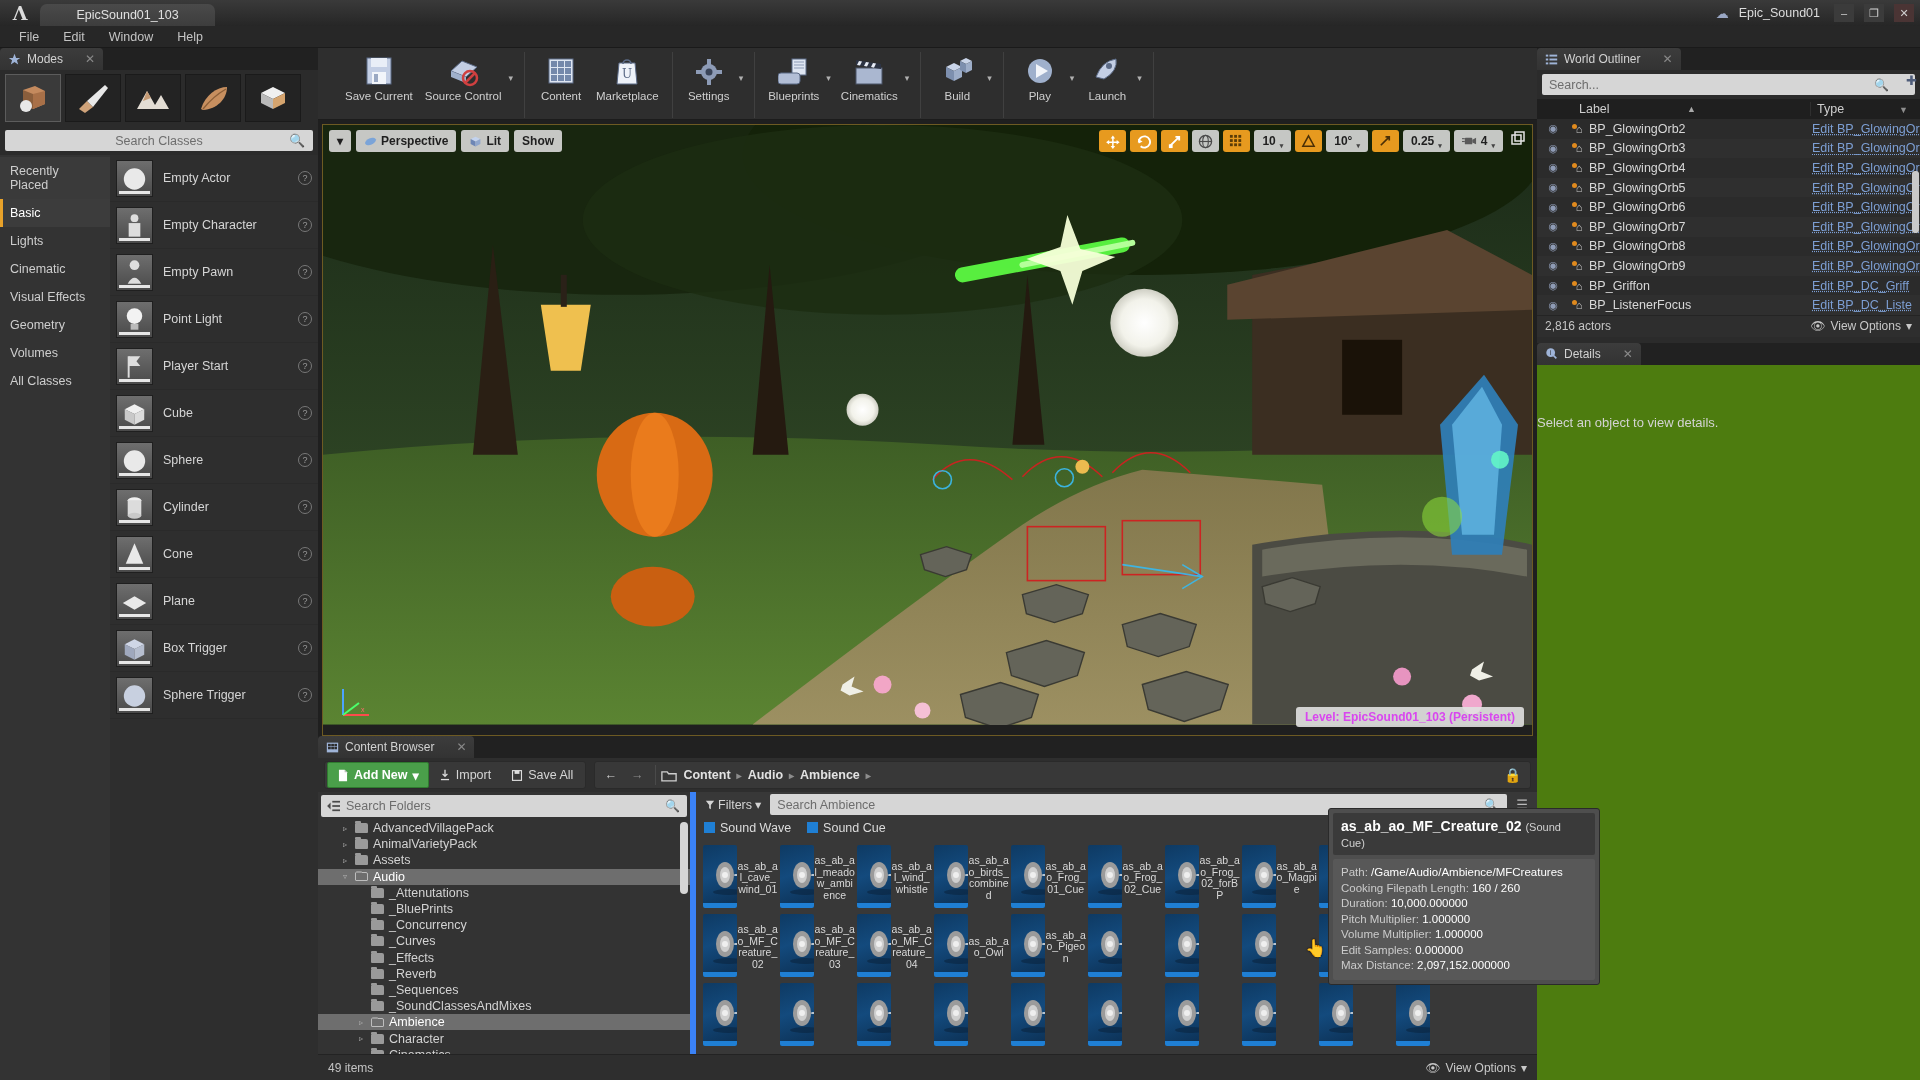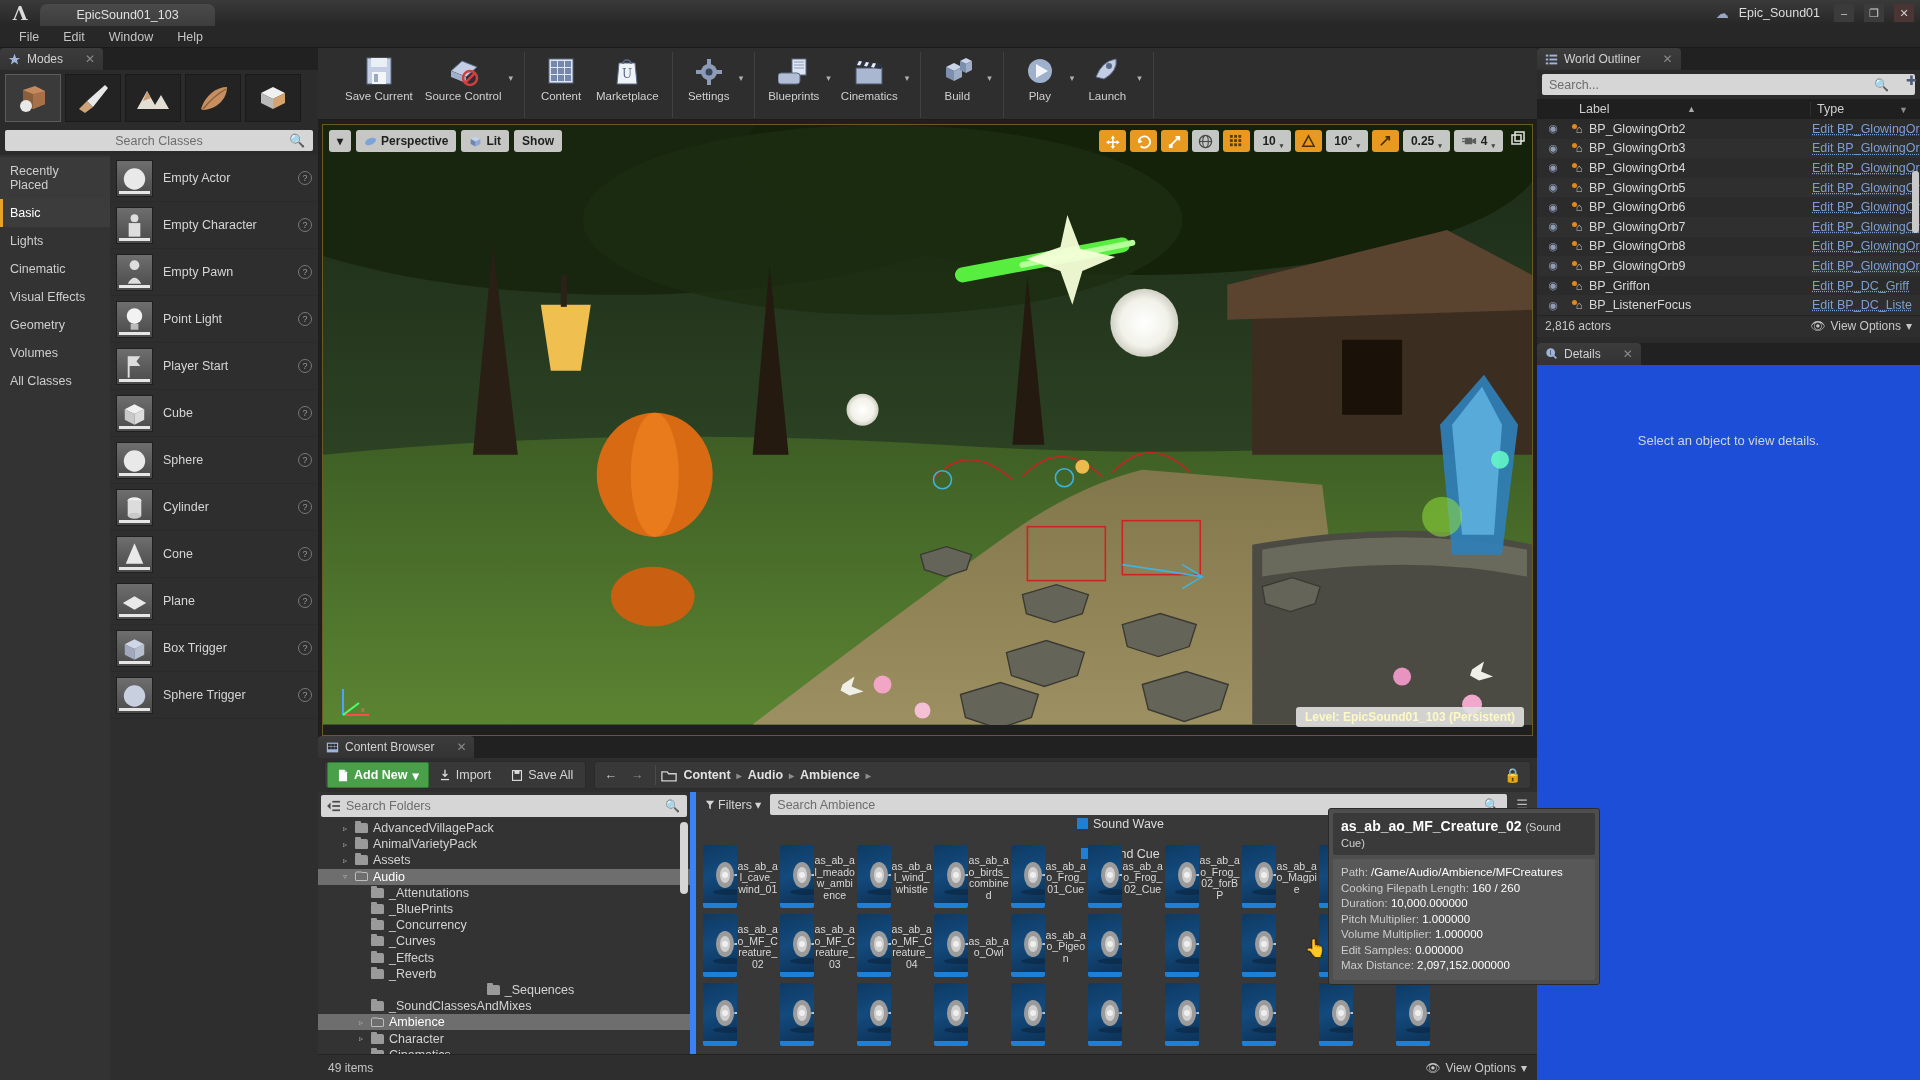--- a/index.html
+++ b/index.html
@@ -69,21 +69,21 @@
 
   
   .vp-wrap { flex:1; position:relative; margin:4px 4px 0 4px; border:1px solid #6d5a23; overflow:hidden; min-height:0; }
   .vp-scene { position:absolute; inset:0; }
   .vp-toolbar { position:absolute; top:5px; left:6px; display:flex; gap:5px; z-index:5; }
   .vchip { height:22px; background:rgba(222,222,222,.88); border-radius:3px; display:flex; align-items:center; gap:4px;
      padding:0 8px; font-size:12px; color:#1f1f1f; font-weight:bold; }
   .vp-toolbar-r { position:absolute; top:5px; right:6px; display:flex; gap:4px; z-index:5; align-items:center; }
   .vchip.org { background:#e79a1f; }
   .vchip.sq { padding:0 6px; }
-  .vcap { position:absolute; right:8px; bottom:8px; background:rgba(225,225,225,.9); color:#fef9c3; font-size:12px;
+  .vcap { position:absolute; right:8px; bottom:8px; background:rgba(225,225,225,.9); color:#d946ef; font-size:12px;
      font-weight:bold; border-radius:3px; padding:3px 9px; z-index:5; }
   .gizmo { position:absolute; left:14px; bottom:14px; width:40px; height:40px; z-index:5; }
 
   
   .cb { height:344px; background:#2b2b2b; display:flex; flex-direction:column; }
   .cb-toolbar { height:34px; display:flex; align-items:center; gap:0; padding:3px 6px; background:#2e2e2e; }
   .cb-grp { display:flex; align-items:center; background:#383838; border:1px solid #2a2a2a; border-radius:3px; height:28px; padding:0 2px; }
   .addnew { background:#4a9f4a; border:1px solid #2f7b2f; height:24px; display:flex; align-items:center; gap:5px;
       padding:12px 9px; border-radius:2px; font-size:12.5px; color:#fff; font-weight:bold; }
   .cbbtn { display:flex; align-items:center; gap:5px; padding:0 10px; font-size:12.5px; color:#d5d5d5; height:24px; }
@@ -101,21 +101,21 @@
   .fnode .tri { width:10px; font-size:8px; color:#b0b0b0; text-align:center; }
   .folder { width:13px; height:10px; background:#9a9a9a; border-radius:1px 2px 1px 1px; position:relative; flex:none; }
   .folder::before { content:""; position:absolute; top:-2px; left:0; width:6px; height:2px; background:#9a9a9a; border-radius:1px 1px 0 0;}
   .folder.open { background:none; border:1.5px solid #bdbdbd; height:9px; }
 
   .cb-right { flex:1; display:flex; flex-direction:column; background:#383838; position:relative; }
   .filterbar { height:25px; display:flex; align-items:center; gap:5px; padding:2px 5px; background:#383838; }
   .filt { display:flex; align-items:center; gap:3px; font-size:12.5px; color:#d4d4d4; padding:0 4px; }
   .asearch { flex:1; height:21px; background:#d6d6d6; border-radius:2px; display:flex; align-items:center; padding:0 7px;
      color:#6d6d6d; font-size:12.5px; position:relative; }
-  .typebar { height:22px; display:flex; align-items:center; gap:16px; padding-left:8px; font-size:12.5px; color:#dcdcdc;flex-direction:column; }
+  .typebar { height:22px; display:flex; align-items:center; gap:16px; padding-left:8px; font-size:12.5px; color:#dcdcdc; }
   .swatch { width:11px; height:11px; display:inline-block; margin-right:5px; vertical-align:-1px; }
 
   .grid { flex:1; overflow:hidden; padding:6px 4px 0 6px; display:flex; flex-wrap:wrap; align-content:flex-start; gap:0; }
   .gcell { width:75px; margin:0 1px 6px 1px; display:flex; flex-direction:row; align-items:center; }
   .gthumb { width:63px; height:63px; border-radius:2px; position:relative; overflow:hidden;
      background:linear-gradient(160deg,#0e3a63 0%,#134a7d 45%,#0c2f52 100%); }
   .gthumb::after { content:""; position:absolute; left:0; right:0; bottom:0; height:5px; background:#1f7fd4; }
   .gname { font-size:10.5px; line-height:11.5px; color:#d8d8d8; text-align:center; margin-top:3px; width:74px; word-break:break-word; }
 
   .cb-status { height:26px; background:#2e2e2e; display:flex; align-items:center; padding:0 10px; font-size:12px; color:#c4c4c4; border-top:1px solid #232323; }
@@ -143,21 +143,21 @@
   .wo-row:nth-child(odd) { background:#2f2f2f; }
   .wo-row:nth-child(even) { background:#2b2b2b; }
   .eye { width:32px; display:flex; justify-content:center; color:#8e9bb5; font-size:11px; }
   .bp-ico { width:20px; display:flex; justify-content:center; position:relative; color:#c8c8c8; font-size:11px; }
   .bp-ico .dot { position:absolute; top:1px; left:3px; width:5px; height:5px; border-radius:50%; background:#e08a1e; }
   .wo-label { flex:1; color:#d8d8d8; }
   .wo-type { width:110px; color:#7d9fd4; text-decoration:underline dotted; white-space:nowrap; overflow:hidden; padding-left:2px; }
   .wo-status { height:22px; background:#2e2e2e; display:flex; align-items:center; padding:0 8px; font-size:12px; color:#c6c6c6; border-top:1px solid #242424; }
   .wo-scroll { position:absolute; right:1px; top:52px; width:7px; height:62px; background:#c9c9c9; border-radius:3px; }
 
-  .details-body { flex:1; background:#1d4ed8; display:flex; align-items:flex-start; justify-content:center; padding-top:68px; }
+  .details-body { flex:1; background:#4d7c0f; display:flex; align-items:flex-start; padding-top:50px; }
   .details-msg { font-size:13px; color:#d3d3d3; }
 </style>
 </head>
 <body>
 
 <div class="titlebar">
   <div class="ue-logo">𝚲</div>
   <div class="proj-tab">
     <span>EpicSound01_103</span>
   </div>
@@ -855,21 +855,21 @@
               <div class="fnode" style="padding-left: 38px;">
                 <span class="tri"></span>
                 <span class="folder"></span>
                 <span>_Effects</span>
               </div>
               <div class="fnode" style="padding-left: 38px;">
                 <span class="tri"></span>
                 <span class="folder"></span>
                 <span>_Reverb</span>
               </div>
-              <div class="fnode" style="padding-left: 38px; justify-content: center;">
+              <div class="fnode" style="padding-left: 38px;">
                 <span class="tri"></span>
                 <span class="folder"></span>
                 <span>_Sequences</span>
               </div>
               <div class="fnode" style="padding-left: 38px;">
                 <span class="tri"></span>
                 <span class="folder"></span>
                 <span>_SoundClassesAndMixes</span>
               </div>
               <div class="fnode sel" style="padding-left: 38px;">

